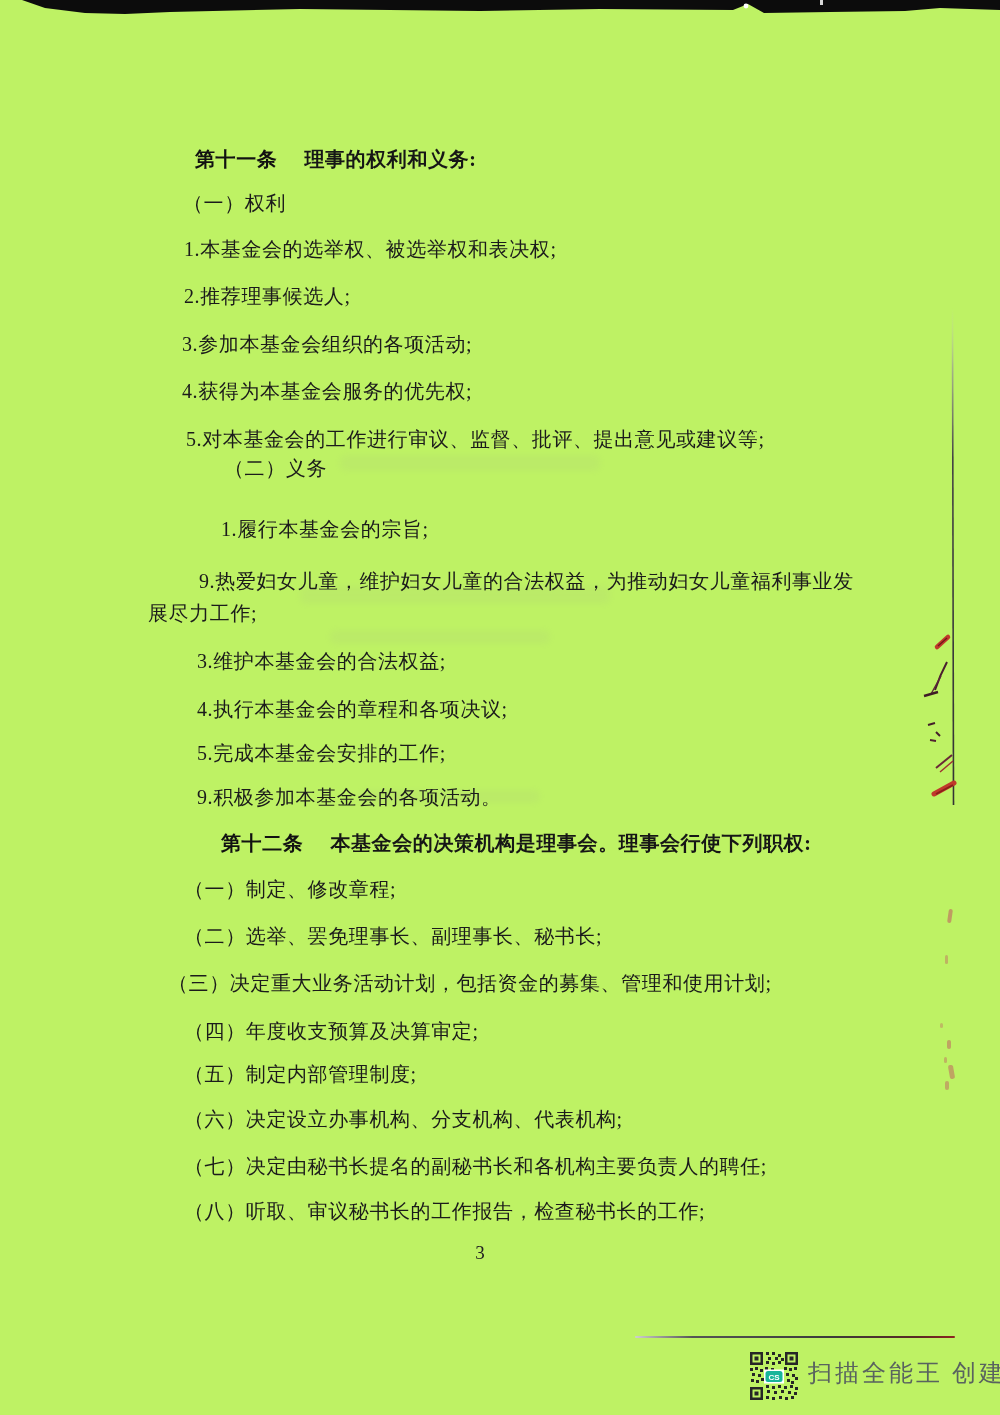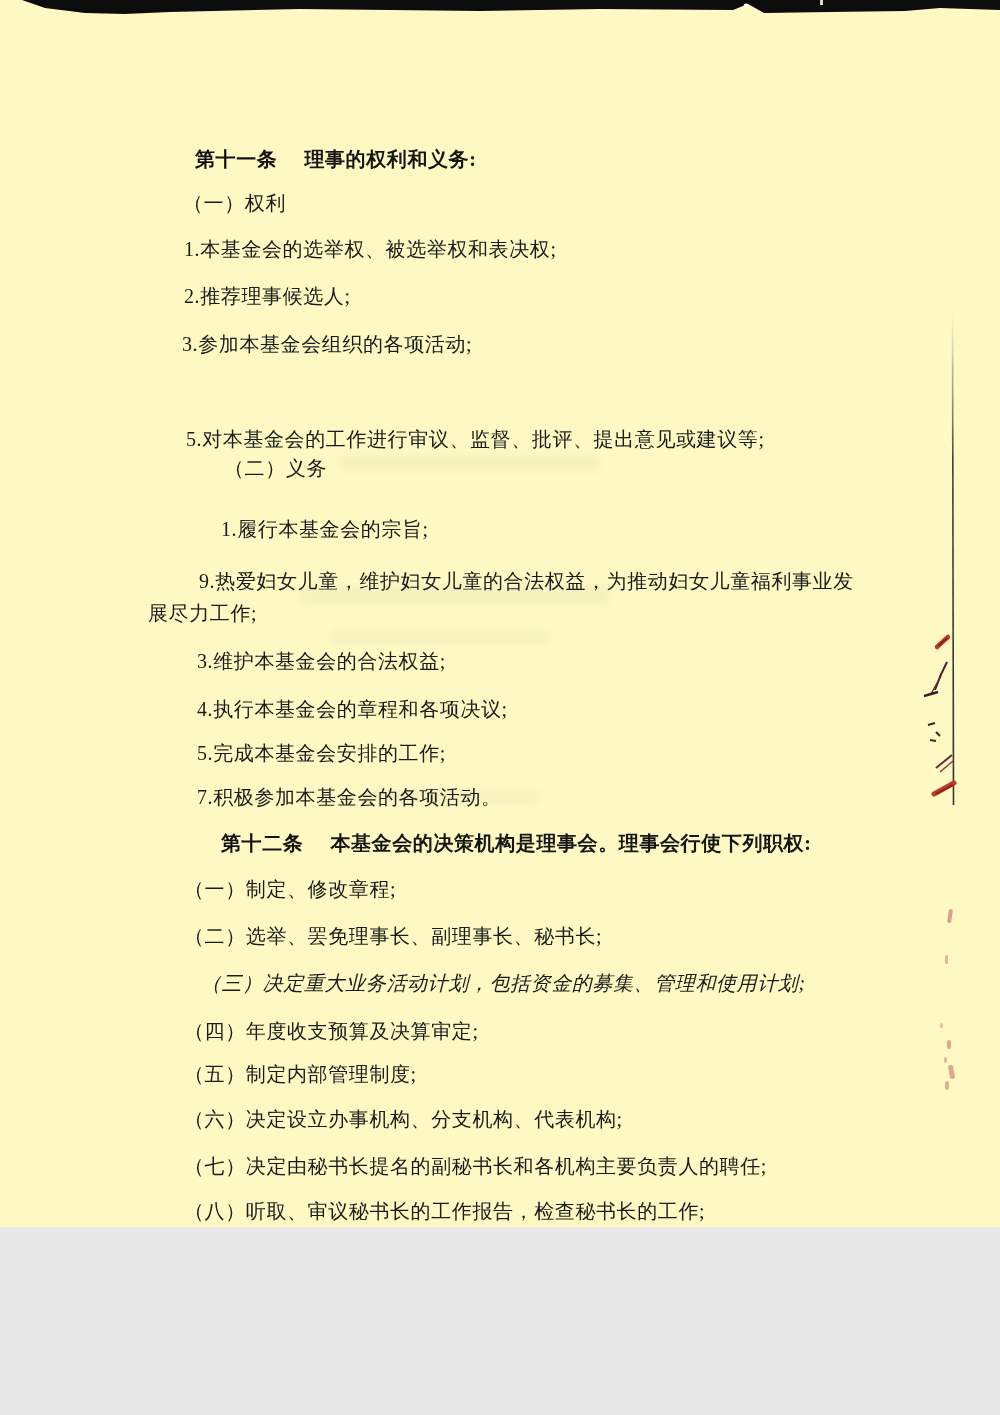--- a/index.html
+++ b/index.html
@@ -1,19 +1,19 @@
 <!DOCTYPE html>
 <html><head>
 <meta charset="utf-8">
 <style>
   html,body{margin:0;padding:0;background:#e8e8e8;}
   .page{
     position:relative;
-    width:1000px;height:1227px;
-    background:#fef9c3;
+    width:1000px;height:1415px;
+    background:#bef264;
     overflow:hidden;
     font-family:"Liberation Serif","DejaVu Serif",serif;
     color:#1b1b1b;
   }
   .line{
     position:absolute;
     font-size:20px;
     line-height:1.2;
     white-space:nowrap;
     letter-spacing:.6px;
@@ -69,37 +69,38 @@
   <div class="smudge" style="left:360px;top:790px;width:180px;height:13px;"></div>
 
   <div class="line" style="left:195px;top:147px;">
     <span class="art-no">第十一条</span><span class="art-rest">理事的权利和义务:</span>
   </div>
 
   <div class="line" style="left:183px;top:191px;">（一）权利</div>
   <div class="line" style="left:184px;top:237px;">1.本基金会的选举权、被选举权和表决权;</div>
   <div class="line" style="left:184px;top:284px;">2.推荐理事候选人;</div>
   <div class="line" style="left:182px;top:332px;">3.参加本基金会组织的各项活动;</div>
+  <div class="line" style="left:182px;top:379px;">4.获得为本基金会服务的优先权;</div>
   <div class="line" style="left:186px;top:427px;">5.对本基金会的工作进行审议、监督、批评、提出意见或建议等;</div>
   <div class="line" style="left:196px;top:456px;margin-left:28px;">（二）义务</div>
   <div class="line" style="left:197px;top:517px;margin-left:24px;">1.履行本基金会的宗旨;</div>
   <div class="line" style="left:199px;top:569px;">9.热爱妇女儿童，维护妇女儿童的合法权益，为推动妇女儿童福利事业发</div>
   <div class="line" style="left:148px;top:601px;">展尽力工作;</div>
   <div class="line" style="left:197px;top:649px;">3.维护本基金会的合法权益;</div>
   <div class="line" style="left:197px;top:697px;">4.执行本基金会的章程和各项决议;</div>
   <div class="line" style="left:197px;top:741px;">5.完成本基金会安排的工作;</div>
-  <div class="line" style="left:197px;top:785px;">7.积极参加本基金会的各项活动。</div>
+  <div class="line" style="left:197px;top:785px;">9.积极参加本基金会的各项活动。</div>
 
   <div class="line" style="left:221px;top:831px;">
     <span class="art-no">第十二条</span><span class="art-rest">本基金会的决策机构是理事会。理事会行使下列职权:</span>
   </div>
 
   <div class="line" style="left:184px;top:877px;">（一）制定、修改章程;</div>
   <div class="line" style="left:184px;top:924px;">（二）选举、罢免理事长、副理事长、秘书长;</div>
-  <div class="line" style="left:201px;top:971px;font-style:italic;">（三）决定重大业务活动计划，包括资金的募集、管理和使用计划;</div>
+  <div class="line" style="left:168px;top:971px;">（三）决定重大业务活动计划，包括资金的募集、管理和使用计划;</div>
   <div class="line" style="left:184px;top:1019px;">（四）年度收支预算及决算审定;</div>
   <div class="line" style="left:184px;top:1062px;">（五）制定内部管理制度;</div>
   <div class="line" style="left:184px;top:1107px;">（六）决定设立办事机构、分支机构、代表机构;</div>
   <div class="line" style="left:184px;top:1154px;">（七）决定由秘书长提名的副秘书长和各机构主要负责人的聘任;</div>
   <div class="line" style="left:184px;top:1199px;">（八）听取、审议秘书长的工作报告，检查秘书长的工作;</div>
 
   <div class="page-number">3</div>
 
   <svg class="edge-svg" style="left:900px;top:300px;" width="70" height="520" viewBox="0 0 70 520">
     <defs>

